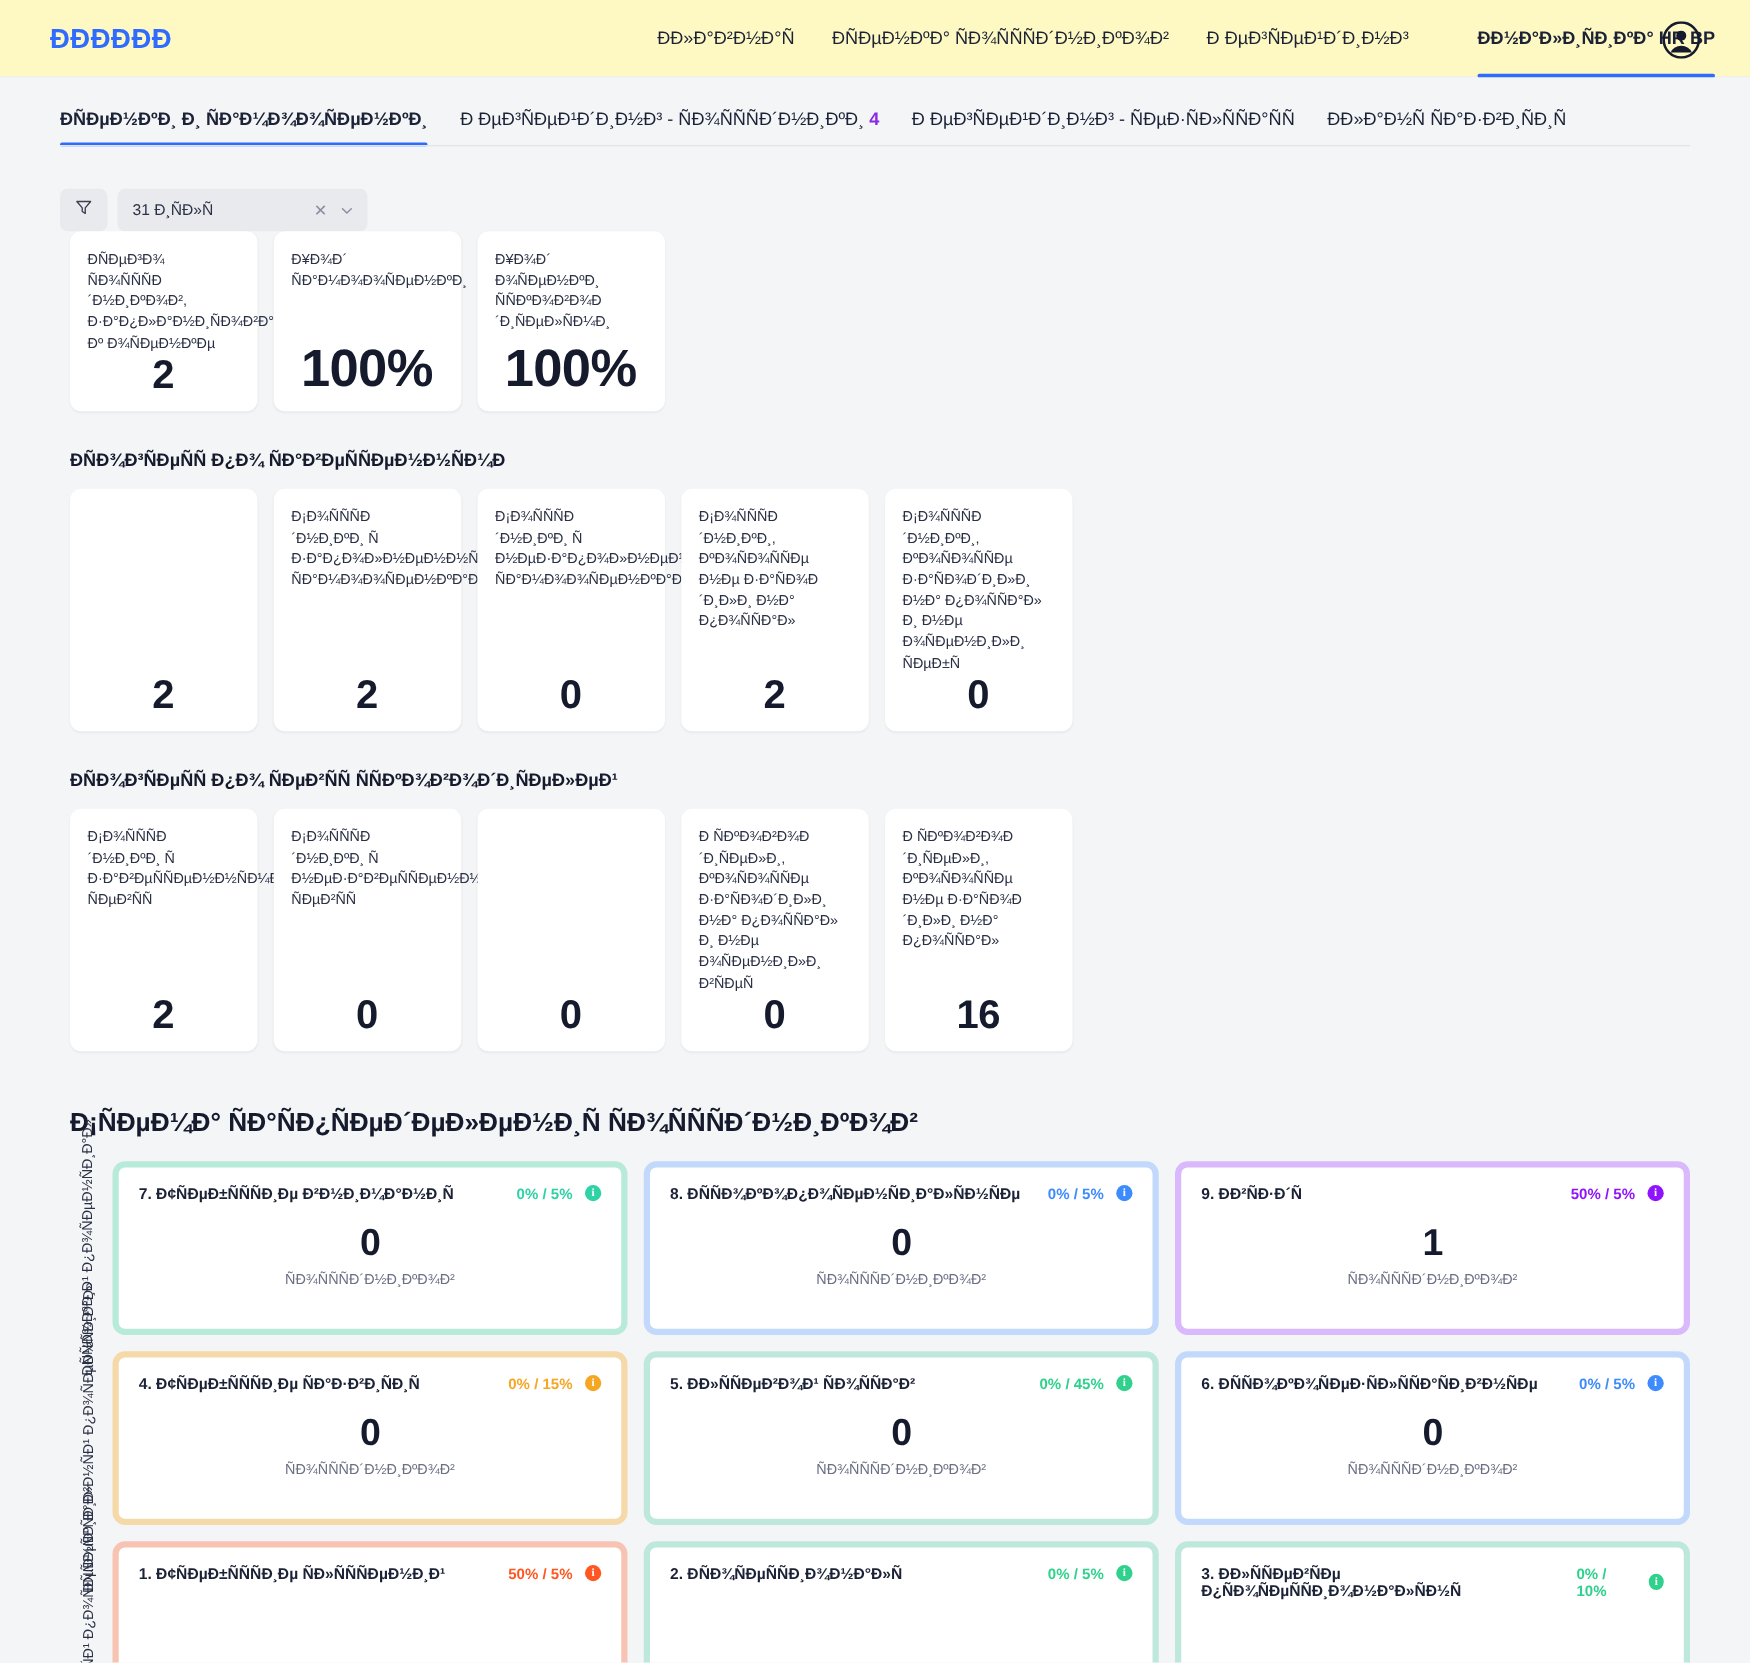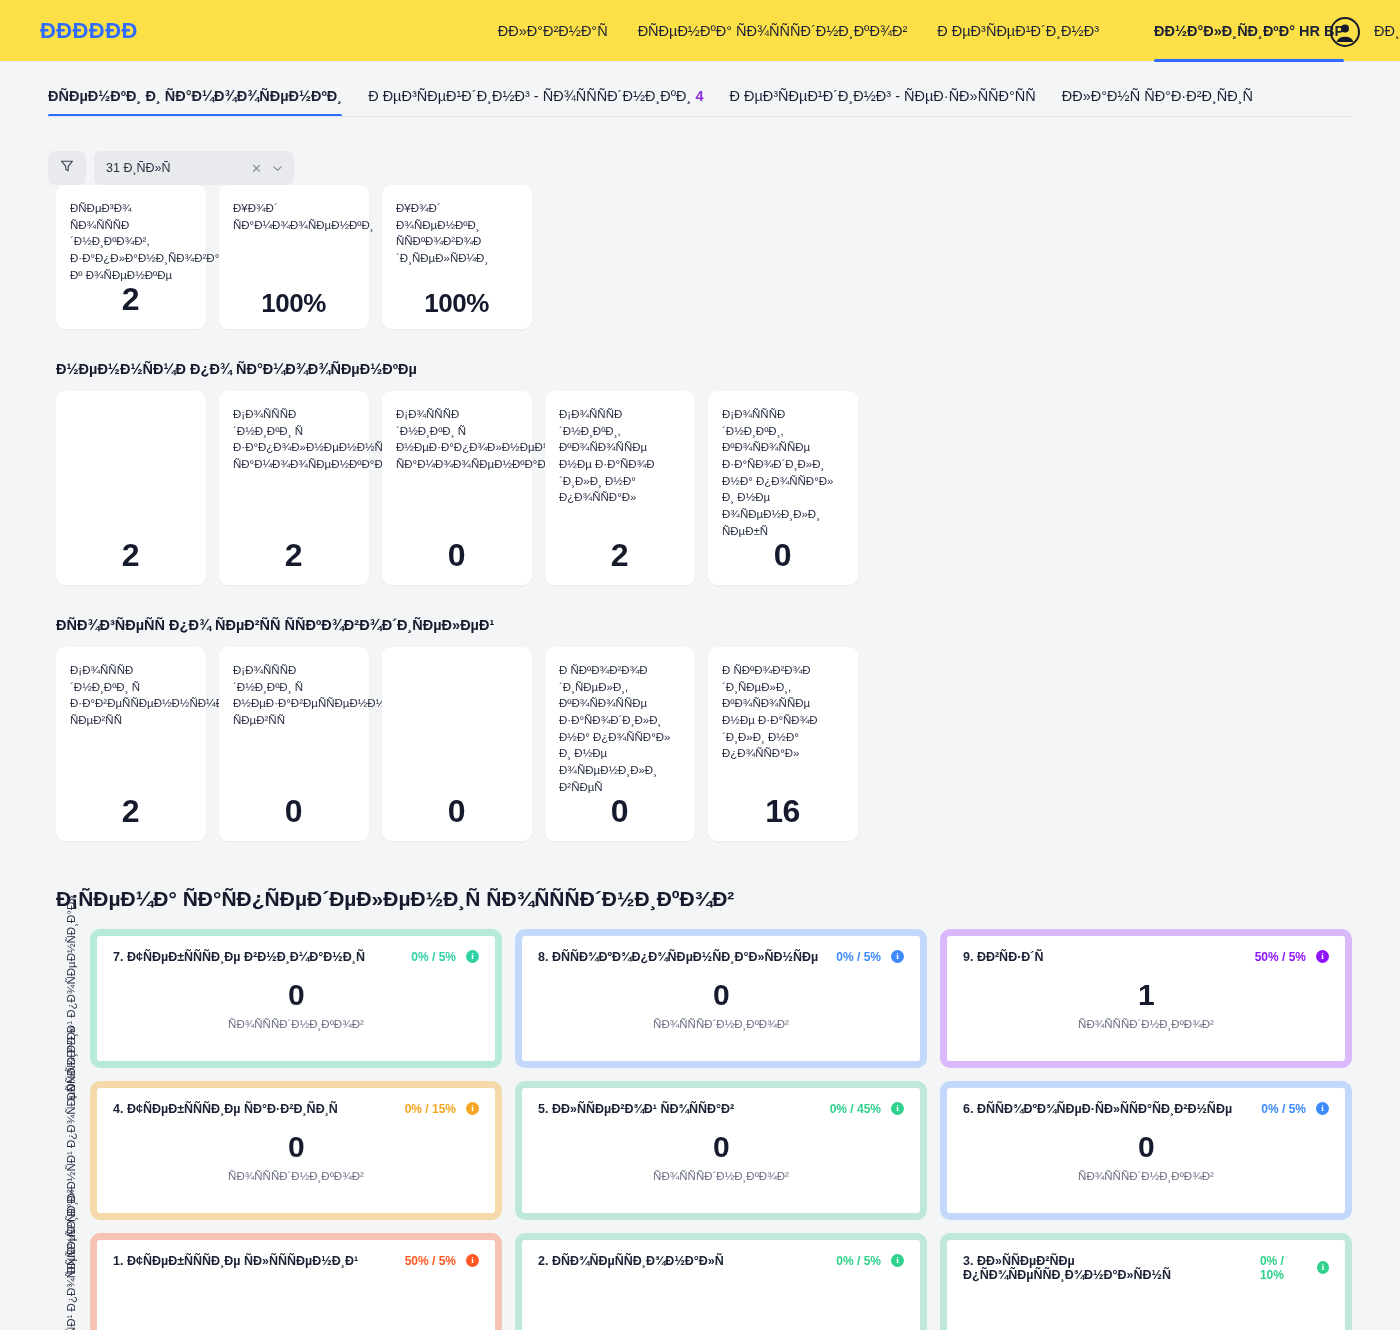--- a/index.html
+++ b/index.html
@@ -9,25 +9,26 @@
     width: 1400px; height: 1330px;
     background: #f4f5f7;
     font-family: "Liberation Sans", sans-serif;
     color: #151a2d;
     -webkit-font-smoothing: antialiased;
   }
   .page { width: 1400px; height: 1330px; position: relative; overflow: hidden; }
 
   
   .topbar {
-    height: 62px; background: #fde047;
+    height: 62px; background: #fef9c3;
     display: flex; align-items: center;
     padding: 0 36px 0 40px;
     border-bottom: 1px solid #eceef1;
     position: relative;
+    gap: 28px;
   }
   .brand {
     font-size: 22px; font-weight: bold; letter-spacing: .4px;
     color: #2f6bff;
   }
   .mainnav {
     display: flex; align-items: center; gap: 30px;
     margin-left: 360px; height: 100%;
   }
   .mainnav a {
@@ -94,39 +95,39 @@
     display: flex; flex-direction: column;
     box-shadow: 0 1px 2px rgba(20,24,45,.05);
   }
   .kpi .label {
     font-size: 11.5px; line-height: 1.45; color: #2b3145; min-height: 49px;
   }
   .kpi .value {
     font-size: 32px; font-weight: bold; text-align: center;
     margin-top: auto; letter-spacing: -.5px; line-height: 1.05;
   }
-  .kpi.wide .value { font-size: 26px; }
+  .kpi.wide .value { font-size: 42px; }
 
   
   h2.grid-title { font-size: 21px; font-weight: bold; margin: 46px 0 18px 8px; }
   .matrix { display: flex; padding-left: 8px; }
   .ylabels {
     width: 30px; display: flex; flex-direction: column; gap: 13px;
     margin-right: 4px;
   }
   .ylabel {
     height: 139px; display: flex; align-items: center; justify-content: center;
     font-size: 11.5px; color: #2b3145;
   }
   .ylabel span { transform: rotate(-90deg); white-space: nowrap; }
   .boxgrid { flex: 1; display: flex; flex-direction: column; gap: 13px; }
   .boxrow { display: flex; gap: 13px; }
   .box {
     flex: 1; height: 139px; background: #fff; border-radius: 10px;
-    border: 7px solid #ec4899; padding: 14px 16px 12px 16px;
+    border: 5px solid #ec4899; padding: 14px 16px 12px 16px;
     display: flex; flex-direction: column; position: relative;
   }
   .box-head { display: flex; align-items: center; }
   .box-title { font-size: 12.5px; font-weight: bold; color: #1b2236; }
   .box-pct { margin-left: auto; font-size: 12px; font-weight: bold; }
   .info-dot {
     width: 13px; height: 13px; border-radius: 50%; margin-left: 10px;
     display: inline-flex; align-items: center; justify-content: center;
     color: #fff; font-size: 9px; font-weight: bold;
     font-family: "Liberation Serif", serif; line-height: 1;
@@ -208,21 +209,21 @@
       <div class="kpi wide">
         <div class="label">Ð¥Ð¾Ð´ ÑÐ°Ð¼Ð¾Ð¾ÑÐµÐ½ÐºÐ¸</div>
         <div class="value">100%</div>
       </div>
       <div class="kpi wide">
         <div class="label">Ð¥Ð¾Ð´ Ð¾ÑÐµÐ½ÐºÐ¸ ÑÑÐºÐ¾Ð²Ð¾Ð´Ð¸ÑÐµÐ»ÑÐ¼Ð¸</div>
         <div class="value">100%</div>
       </div>
     </div>
 
-    <h3 class="subsection">Ð½ÐµÐ½Ð½ÑÐ¼Ð Ð¿Ð¾ ÑÐ°Ð¼Ð¾Ð¾ÑÐµÐ½ÐºÐµ</h3>
+    <h3 class="subsection">ÐÑÐ¾Ð³ÑÐµÑÑ Ð¿Ð¾ ÑÐ°Ð²ÐµÑÑÐµÐ½Ð½ÑÐ¼Ð</h3>
     <div class="kpi-row">
       <div class="kpi">
         <div class="value">2</div>
       </div>
       <div class="kpi">
         <div class="label">Ð¡Ð¾ÑÑÑÐ´Ð½Ð¸ÐºÐ¸  Ñ Ð·Ð°Ð¿Ð¾Ð»Ð½ÐµÐ½Ð½ÑÐ¼Ð¸ ÑÐ°Ð¼Ð¾Ð¾ÑÐµÐ½ÐºÐ°Ð¼Ð¸</div>
         <div class="value">2</div>
       </div>
       <div class="kpi">
         <div class="label">Ð¡Ð¾ÑÑÑÐ´Ð½Ð¸ÐºÐ¸  Ñ Ð½ÐµÐ·Ð°Ð¿Ð¾Ð»Ð½ÐµÐ½Ð½ÑÐ¼Ð¸ ÑÐ°Ð¼Ð¾Ð¾ÑÐµÐ½ÐºÐ°Ð¼Ð¸</div>

